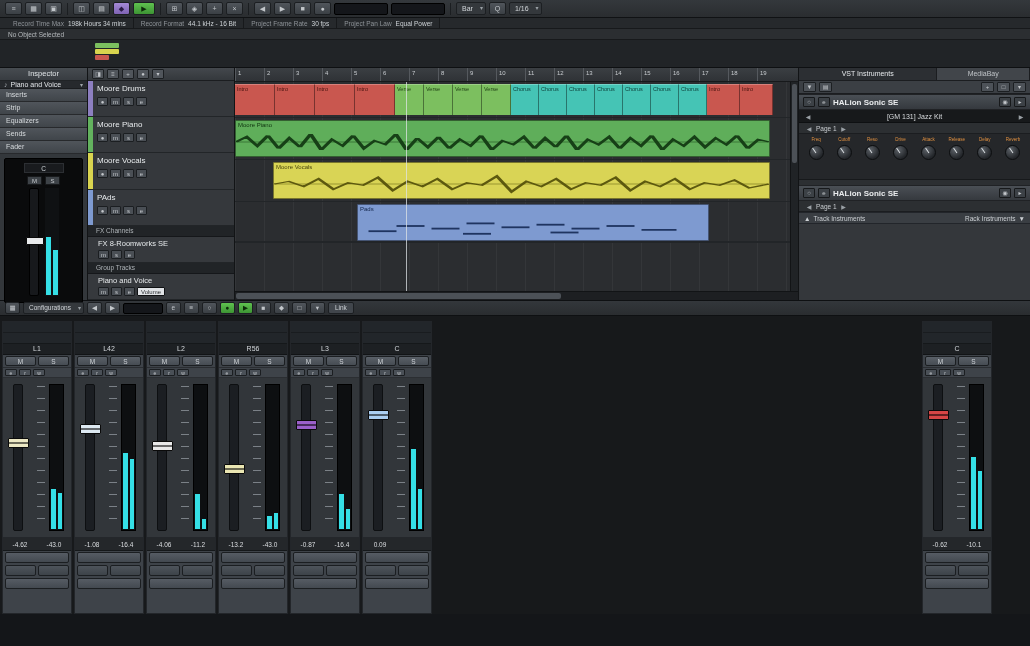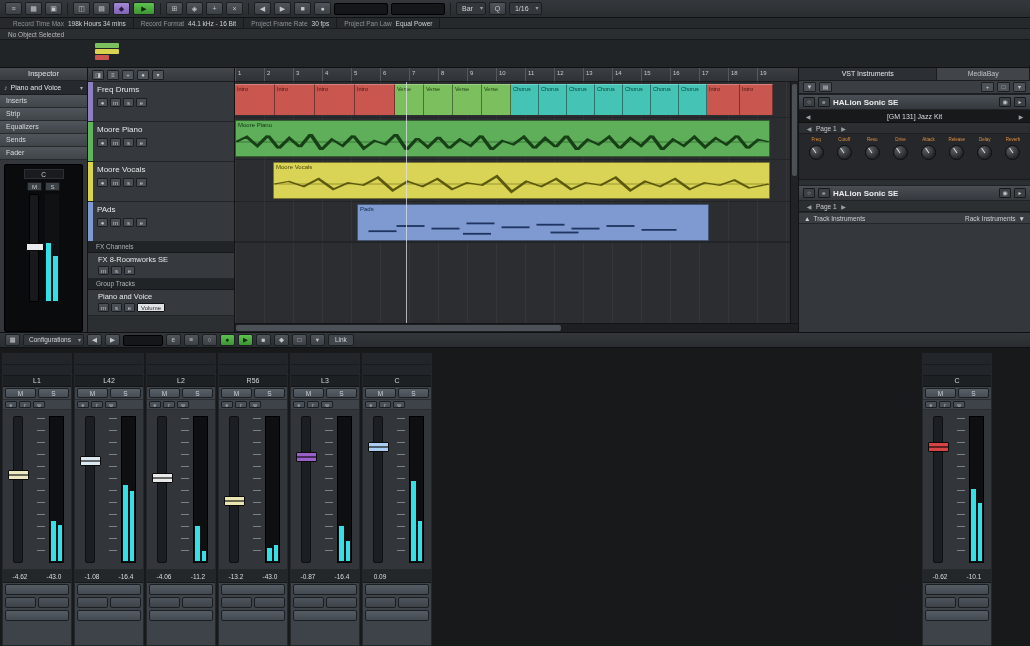--- a/index.html
+++ b/index.html
@@ -25,21 +25,21 @@
     font-size:6.5px; line-height:11px; padding:0 6px; }
   .info-pair { display:flex; gap:4px; padding:0 7px; border-right:1px solid #17191b; }
   .info-label { color:#8e9398; }
   .info-value { color:#cdd2d6; }
   .statusbar { height:11px; background:#2b2e31; border-bottom:1px solid #17191b; font-size:6.5px;
     line-height:11px; padding:0 8px; color:#b6babd; }
   .overview { height:28px; background:#212427; border-bottom:1px solid #0e1012; padding:3px 0 0 95px; }
   .ov-bar { height:5px; margin-bottom:1px; border-radius:1px; }
 
   
-  .main { display:flex; height:264px; }
+  .main { display:flex; height:232px; }
 
   
   .inspector { width:88px; background:#33373b; border-right:1px solid #121416; display:flex; flex-direction:column; }
   .insp-title { height:13px; background:linear-gradient(#474c51,#383c41); border-bottom:1px solid #202326;
     font-size:7.5px; line-height:12px; text-align:center; color:#dfe3e6; }
   .insp-selector { height:14px; background:#26292d; border-bottom:1px solid #1a1c1f; display:flex; align-items:center;
     gap:3px; padding:0 4px; font-size:7px; color:#e2e5e8; }
   .insp-selector .note { font-size:7px; color:#9fa5aa; }
   .insp-selector .caret { margin-left:auto; font-size:6px; color:#9fa5aa; }
   .insp-row { height:13px; background:linear-gradient(#50555b,#40454a); border-bottom:1px solid #27292c;
@@ -321,21 +321,21 @@
 
         <button class="tl-tb-btn">●</button>
 
         <button class="tl-tb-btn">▾</button>
 
     </div>
 
       <div class="track-row">
         <div class="track-colorbar" style="background: rgb(141, 127, 192);"></div>
         <div class="track-body">
-          <div class="track-name">Freq Drums</div>
+          <div class="track-name">Moore Drums</div>
           <div class="track-btns">
             <button>●</button>
             <button>m</button>
             <button>s</button>
             <button>e</button>
           </div>
         </div>
       </div>
 
       <div class="track-row">

